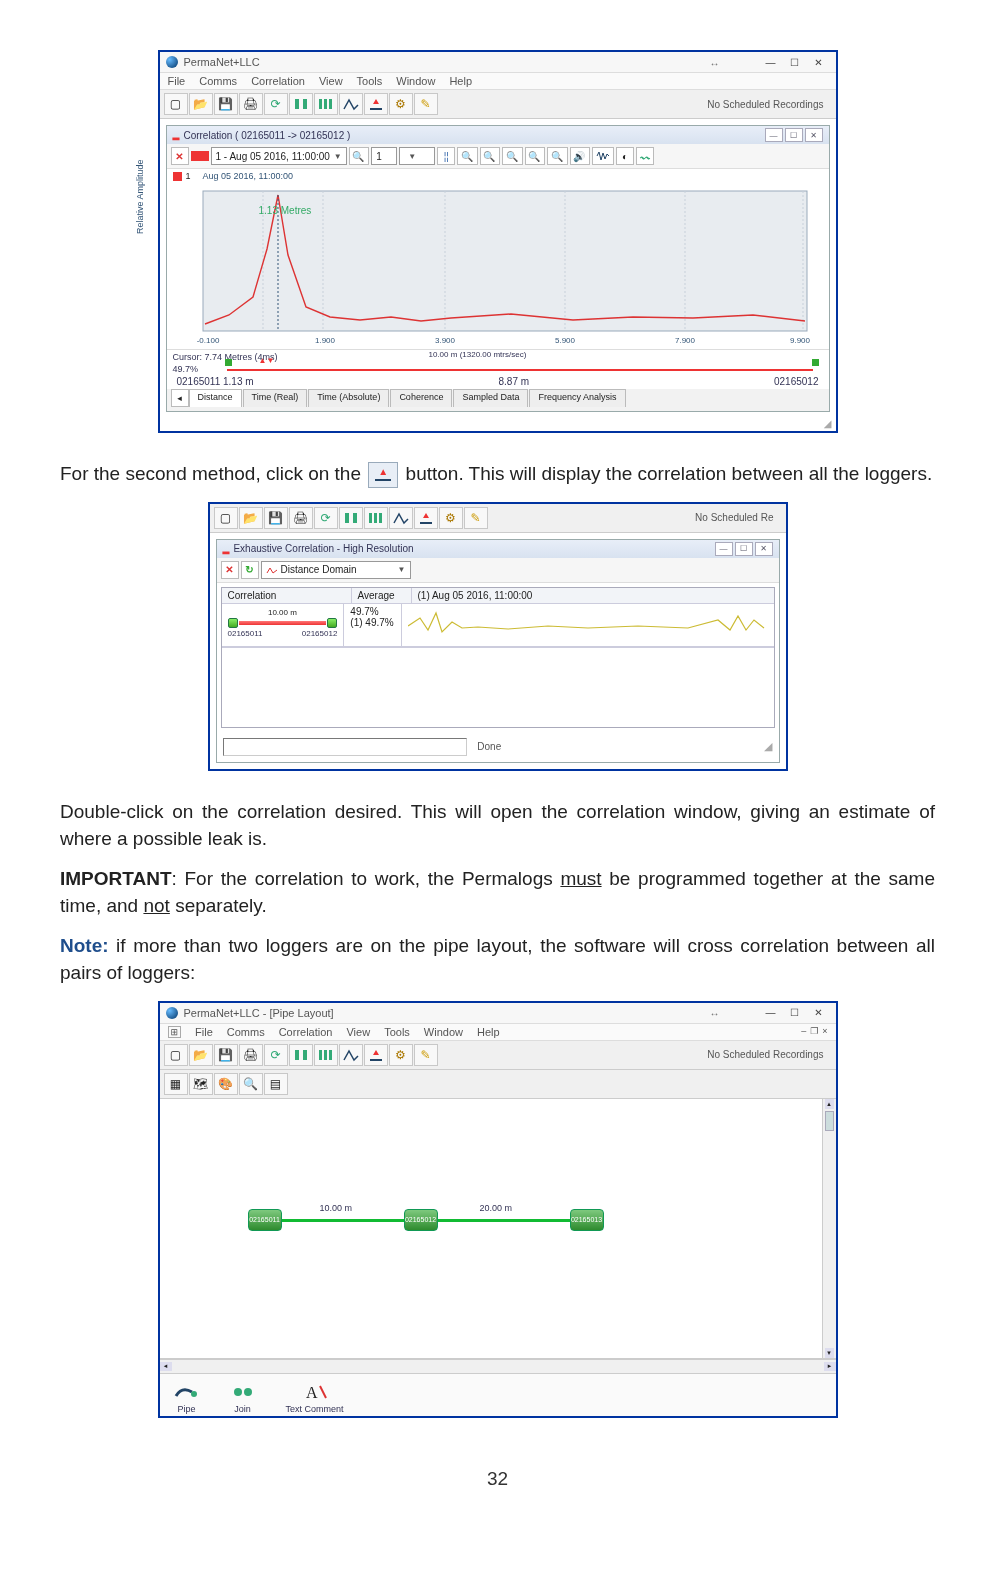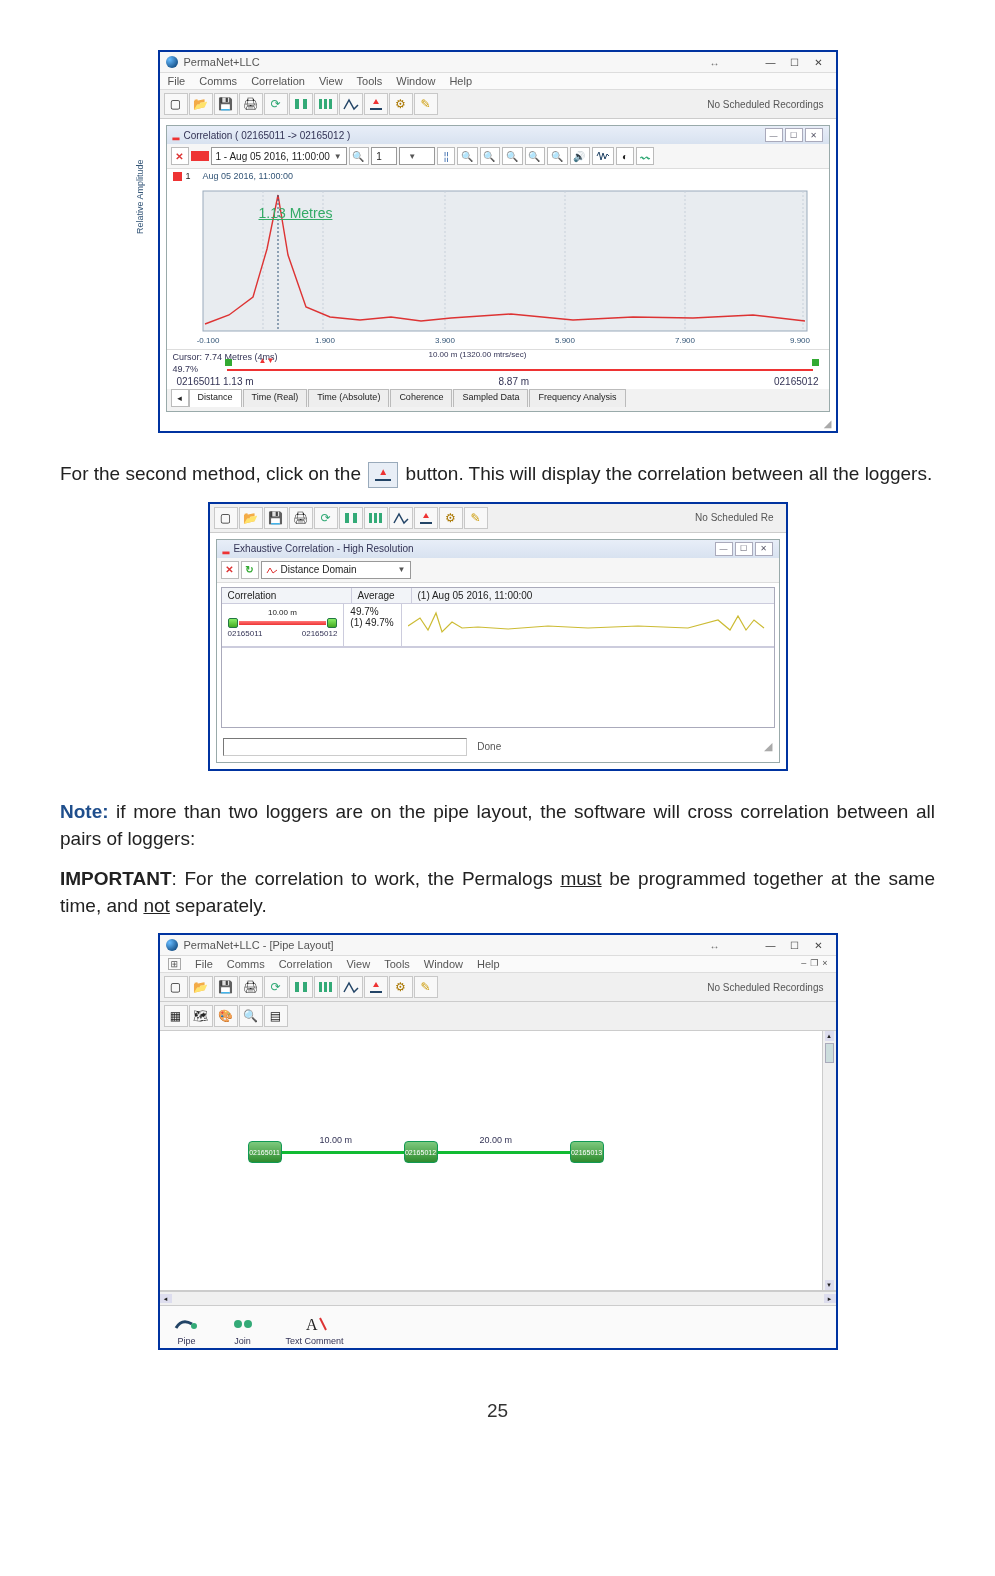--- a/index.html
+++ b/index.html
@@ -113,21 +113,21 @@
   .dropdown .arrow { margin-left: 4px; font-size: 8px; color: #555; }
 
   
   .chart-area {
     position: relative;
     padding: 4px 8px 2px 8px;
     background: #fff;
   }
   .chart-label {
     position: absolute; left: 30px; top: 6px;
-    font-size: 14px; color: #3a6; text-decoration: underline;
+    font-size: 10px; color: #3a6;
   }
   svg.chart { display: block; }
   .y-axis-label {
     position: absolute;
     left: -2px; top: 55%;
     transform: rotate(-90deg) translate(40px, -30px);
     transform-origin: left top;
     font-size: 9px; color: #357;
   }
   .cursor-bar {
@@ -557,27 +557,28 @@
       <div class="done-bar">
         <div class="done-box"></div>
         <span class="done-label">Done</span>
         <span style="flex:1"></span>
         <span style="color:#aaa;font-size:11px;">◢</span>
       </div>
     </div>
   </div>
 </div>
 
+<p class="body">Double-click on the correlation desired. This will open the correlation window, giving an estimate of where a possible leak is.</p>
+
+<p class="body">
+  <span class="bold">IMPORTANT</span><span>: For the correlation to work, the Permalogs </span><u>must</u><span> be programmed together at the same time, and </span><u>not</u><span> separately.</span>
+</p>
 
 <p class="body">
   <span class="blue-bold">Note:</span><span> if more than two loggers are on the pipe layout, the software will cross correlation between all pairs of loggers:</span>
-</p>
-
-<p class="body">
-  <span class="bold">IMPORTANT</span><span>: For the correlation to work, the Permalogs </span><u>must</u><span> be programmed together at the same time, and </span><u>not</u><span> separately.</span>
 </p>
 
 <div class="screenshot-wrap">
   <div class="win" style="width:680px">
     <div class="titlebar">
       <div class="tleft">
         <span class="globe"></span>
         <span>PermaNet+LLC - [Pipe Layout]</span>
       </div>
       <div style="display:flex; gap:40px; align-items:center;">
@@ -693,15 +694,15 @@
         <svg viewBox="0 0 26 20">
               <text x="4" y="16" font-size="16" font-family="serif" fill="#222">A</text>
               <line x1="18" y1="4" x2="24" y2="16" stroke="#d33" stroke-width="2"></line>
             </svg>
         <span>Text Comment</span>
       </div>
     </div>
   </div>
 </div>
 
-<div class="page-num">25</div>
+<div class="page-num">32</div>
 
 </div>
 
 </body></html>

